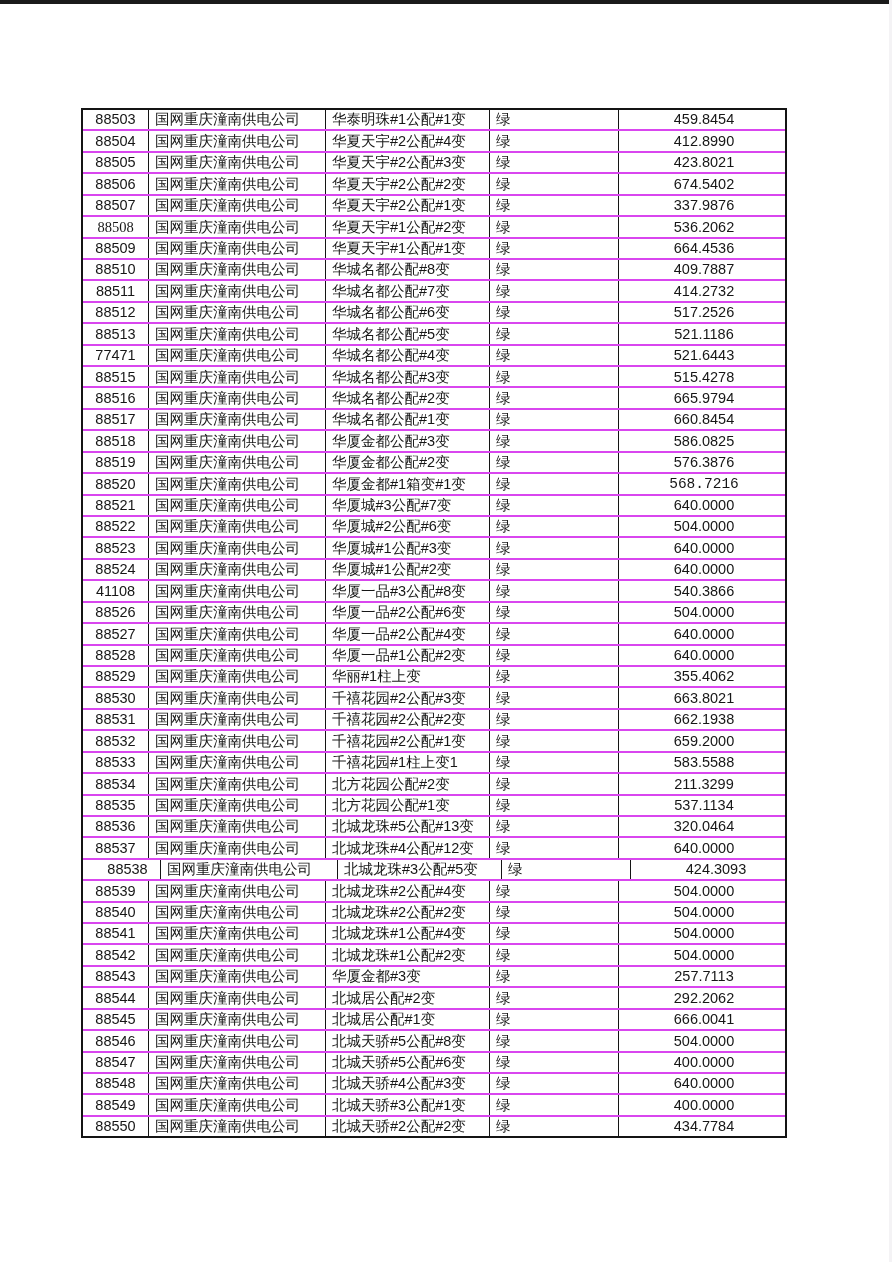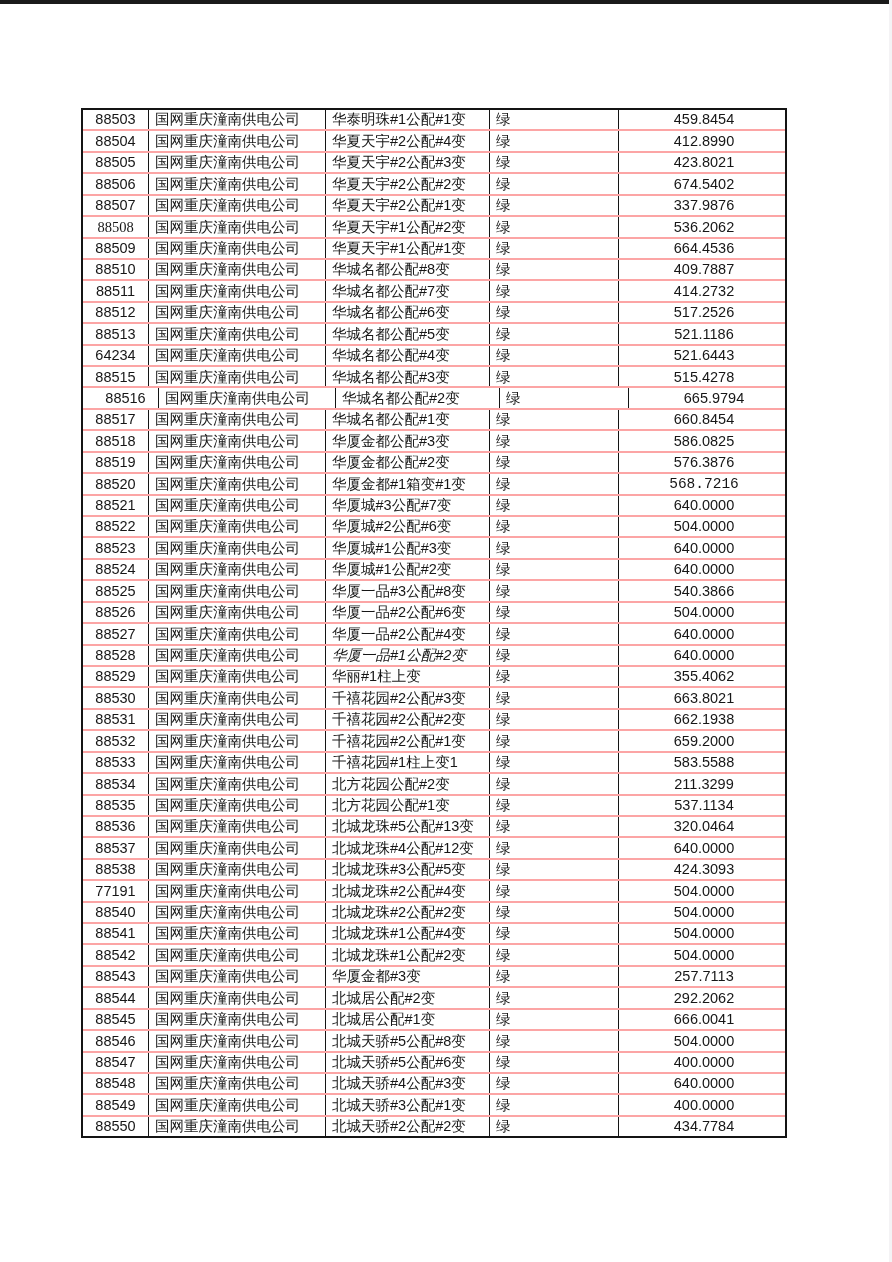--- a/index.html
+++ b/index.html
@@ -40,21 +40,21 @@
     border: 2px solid #141414;
     box-sizing: border-box;
     display: flex;
     flex-direction: column;
     background: #ffffff;
   }
   .row {
     flex: 1 1 0;
     display: flex;
     align-items: center;
-    border-bottom: 2px solid #fca5a5;
+    border-bottom: 2px solid #d946ef;
     box-sizing: border-box;
     overflow: hidden;
   }
   .row:last-child {
     border-bottom: none;
   }
   .cell {
     height: 100%;
     display: flex;
     align-items: center;
@@ -156,35 +156,35 @@
         <div class="cell align-center" style="flex: 0 0 170px;">517.2526</div>
       </div>
       <div class="row">
         <div class="cell align-center" style="flex: 0 0 66px;">88513</div>
         <div class="cell align-left" style="flex: 0 0 177px;">国网重庆潼南供电公司</div>
         <div class="cell align-left" style="flex: 0 0 164px;">华城名都公配#5变</div>
         <div class="cell align-left" style="flex: 0 0 129px;">绿</div>
         <div class="cell align-center" style="flex: 0 0 170px;">521.1186</div>
       </div>
       <div class="row">
-        <div class="cell align-center" style="flex: 0 0 66px;">64234</div>
+        <div class="cell align-center" style="flex: 0 0 66px;">77471</div>
         <div class="cell align-left" style="flex: 0 0 177px;">国网重庆潼南供电公司</div>
         <div class="cell align-left" style="flex: 0 0 164px;">华城名都公配#4变</div>
         <div class="cell align-left" style="flex: 0 0 129px;">绿</div>
         <div class="cell align-center" style="flex: 0 0 170px;">521.6443</div>
       </div>
       <div class="row">
         <div class="cell align-center" style="flex: 0 0 66px;">88515</div>
         <div class="cell align-left" style="flex: 0 0 177px;">国网重庆潼南供电公司</div>
         <div class="cell align-left" style="flex: 0 0 164px;">华城名都公配#3变</div>
         <div class="cell align-left" style="flex: 0 0 129px;">绿</div>
         <div class="cell align-center" style="flex: 0 0 170px;">515.4278</div>
       </div>
       <div class="row">
-        <div class="cell align-center" style="flex: 0 0 66px; margin-left: 10px;">88516</div>
+        <div class="cell align-center" style="flex: 0 0 66px;">88516</div>
         <div class="cell align-left" style="flex: 0 0 177px;">国网重庆潼南供电公司</div>
         <div class="cell align-left" style="flex: 0 0 164px;">华城名都公配#2变</div>
         <div class="cell align-left" style="flex: 0 0 129px;">绿</div>
         <div class="cell align-center" style="flex: 0 0 170px;">665.9794</div>
       </div>
       <div class="row">
         <div class="cell align-center" style="flex: 0 0 66px;">88517</div>
         <div class="cell align-left" style="flex: 0 0 177px;">国网重庆潼南供电公司</div>
         <div class="cell align-left" style="flex: 0 0 164px;">华城名都公配#1变</div>
         <div class="cell align-left" style="flex: 0 0 129px;">绿</div>
@@ -233,21 +233,21 @@
         <div class="cell align-center" style="flex: 0 0 170px;">640.0000</div>
       </div>
       <div class="row">
         <div class="cell align-center" style="flex: 0 0 66px;">88524</div>
         <div class="cell align-left" style="flex: 0 0 177px;">国网重庆潼南供电公司</div>
         <div class="cell align-left" style="flex: 0 0 164px;">华厦城#1公配#2变</div>
         <div class="cell align-left" style="flex: 0 0 129px;">绿</div>
         <div class="cell align-center" style="flex: 0 0 170px;">640.0000</div>
       </div>
       <div class="row">
-        <div class="cell align-center" style="flex: 0 0 66px;">88525</div>
+        <div class="cell align-center" style="flex: 0 0 66px;">41108</div>
         <div class="cell align-left" style="flex: 0 0 177px;">国网重庆潼南供电公司</div>
         <div class="cell align-left" style="flex: 0 0 164px;">华厦一品#3公配#8变</div>
         <div class="cell align-left" style="flex: 0 0 129px;">绿</div>
         <div class="cell align-center" style="flex: 0 0 170px;">540.3866</div>
       </div>
       <div class="row">
         <div class="cell align-center" style="flex: 0 0 66px;">88526</div>
         <div class="cell align-left" style="flex: 0 0 177px;">国网重庆潼南供电公司</div>
         <div class="cell align-left" style="flex: 0 0 164px;">华厦一品#2公配#6变</div>
         <div class="cell align-left" style="flex: 0 0 129px;">绿</div>
@@ -256,21 +256,21 @@
       <div class="row">
         <div class="cell align-center" style="flex: 0 0 66px;">88527</div>
         <div class="cell align-left" style="flex: 0 0 177px;">国网重庆潼南供电公司</div>
         <div class="cell align-left" style="flex: 0 0 164px;">华厦一品#2公配#4变</div>
         <div class="cell align-left" style="flex: 0 0 129px;">绿</div>
         <div class="cell align-center" style="flex: 0 0 170px;">640.0000</div>
       </div>
       <div class="row">
         <div class="cell align-center" style="flex: 0 0 66px;">88528</div>
         <div class="cell align-left" style="flex: 0 0 177px;">国网重庆潼南供电公司</div>
-        <div class="cell align-left" style="flex: 0 0 164px; font-style: italic;">华厦一品#1公配#2变</div>
+        <div class="cell align-left" style="flex: 0 0 164px;">华厦一品#1公配#2变</div>
         <div class="cell align-left" style="flex: 0 0 129px;">绿</div>
         <div class="cell align-center" style="flex: 0 0 170px;">640.0000</div>
       </div>
       <div class="row">
         <div class="cell align-center" style="flex: 0 0 66px;">88529</div>
         <div class="cell align-left" style="flex: 0 0 177px;">国网重庆潼南供电公司</div>
         <div class="cell align-left" style="flex: 0 0 164px;">华丽#1柱上变</div>
         <div class="cell align-left" style="flex: 0 0 129px;">绿</div>
         <div class="cell align-center" style="flex: 0 0 170px;">355.4062</div>
       </div>
@@ -324,28 +324,28 @@
         <div class="cell align-center" style="flex: 0 0 170px;">320.0464</div>
       </div>
       <div class="row">
         <div class="cell align-center" style="flex: 0 0 66px;">88537</div>
         <div class="cell align-left" style="flex: 0 0 177px;">国网重庆潼南供电公司</div>
         <div class="cell align-left" style="flex: 0 0 164px;">北城龙珠#4公配#12变</div>
         <div class="cell align-left" style="flex: 0 0 129px;">绿</div>
         <div class="cell align-center" style="flex: 0 0 170px;">640.0000</div>
       </div>
       <div class="row">
-        <div class="cell align-center" style="flex: 0 0 66px;">88538</div>
+        <div class="cell align-center" style="flex: 0 0 66px; margin-left: 12px;">88538</div>
         <div class="cell align-left" style="flex: 0 0 177px;">国网重庆潼南供电公司</div>
         <div class="cell align-left" style="flex: 0 0 164px;">北城龙珠#3公配#5变</div>
         <div class="cell align-left" style="flex: 0 0 129px;">绿</div>
         <div class="cell align-center" style="flex: 0 0 170px;">424.3093</div>
       </div>
       <div class="row">
-        <div class="cell align-center" style="flex: 0 0 66px;">77191</div>
+        <div class="cell align-center" style="flex: 0 0 66px;">88539</div>
         <div class="cell align-left" style="flex: 0 0 177px;">国网重庆潼南供电公司</div>
         <div class="cell align-left" style="flex: 0 0 164px;">北城龙珠#2公配#4变</div>
         <div class="cell align-left" style="flex: 0 0 129px;">绿</div>
         <div class="cell align-center" style="flex: 0 0 170px;">504.0000</div>
       </div>
       <div class="row">
         <div class="cell align-center" style="flex: 0 0 66px;">88540</div>
         <div class="cell align-left" style="flex: 0 0 177px;">国网重庆潼南供电公司</div>
         <div class="cell align-left" style="flex: 0 0 164px;">北城龙珠#2公配#2变</div>
         <div class="cell align-left" style="flex: 0 0 129px;">绿</div>

